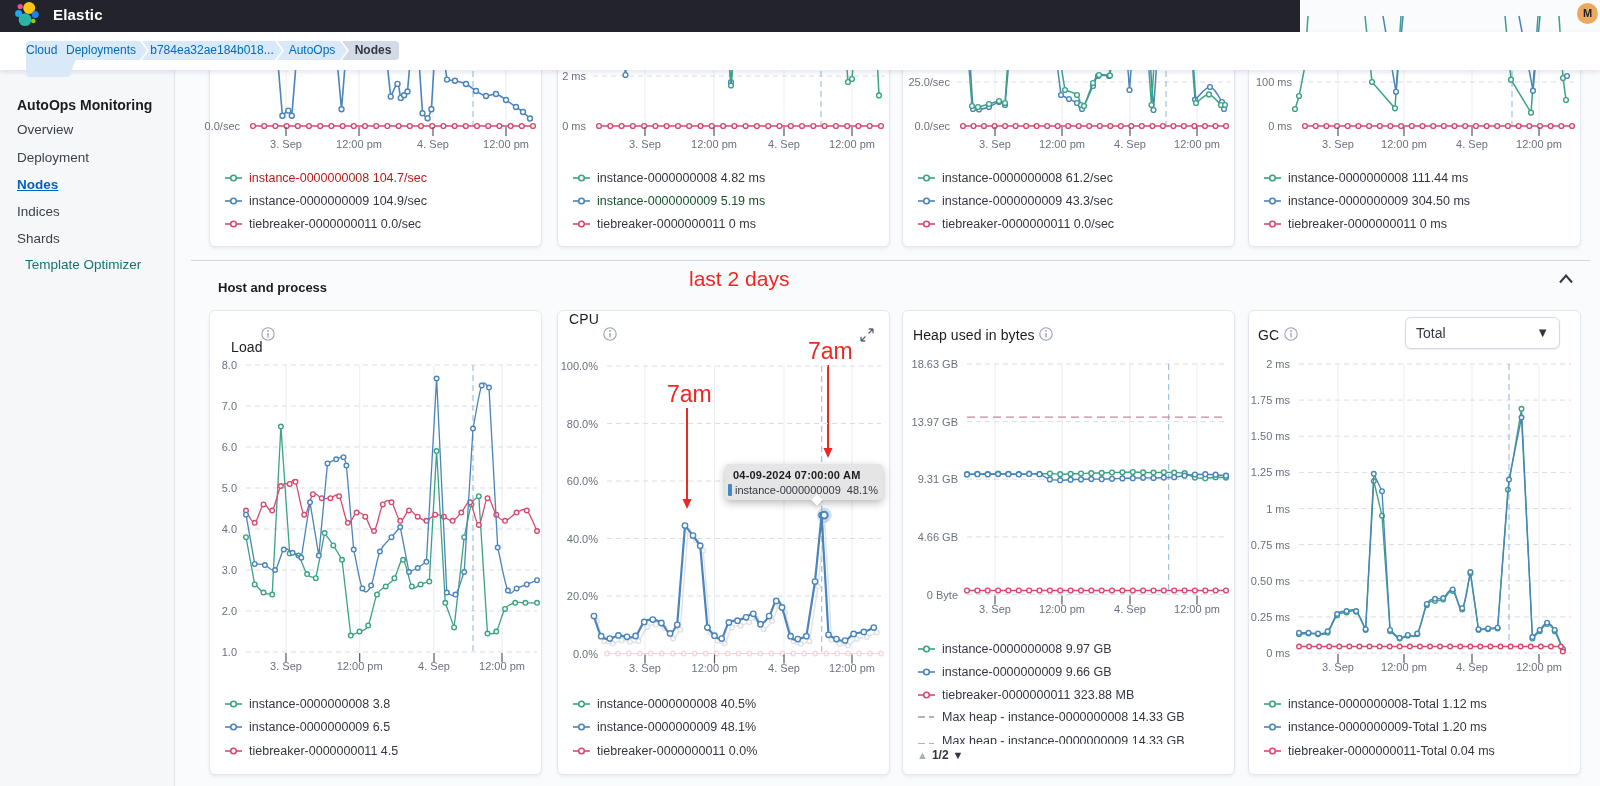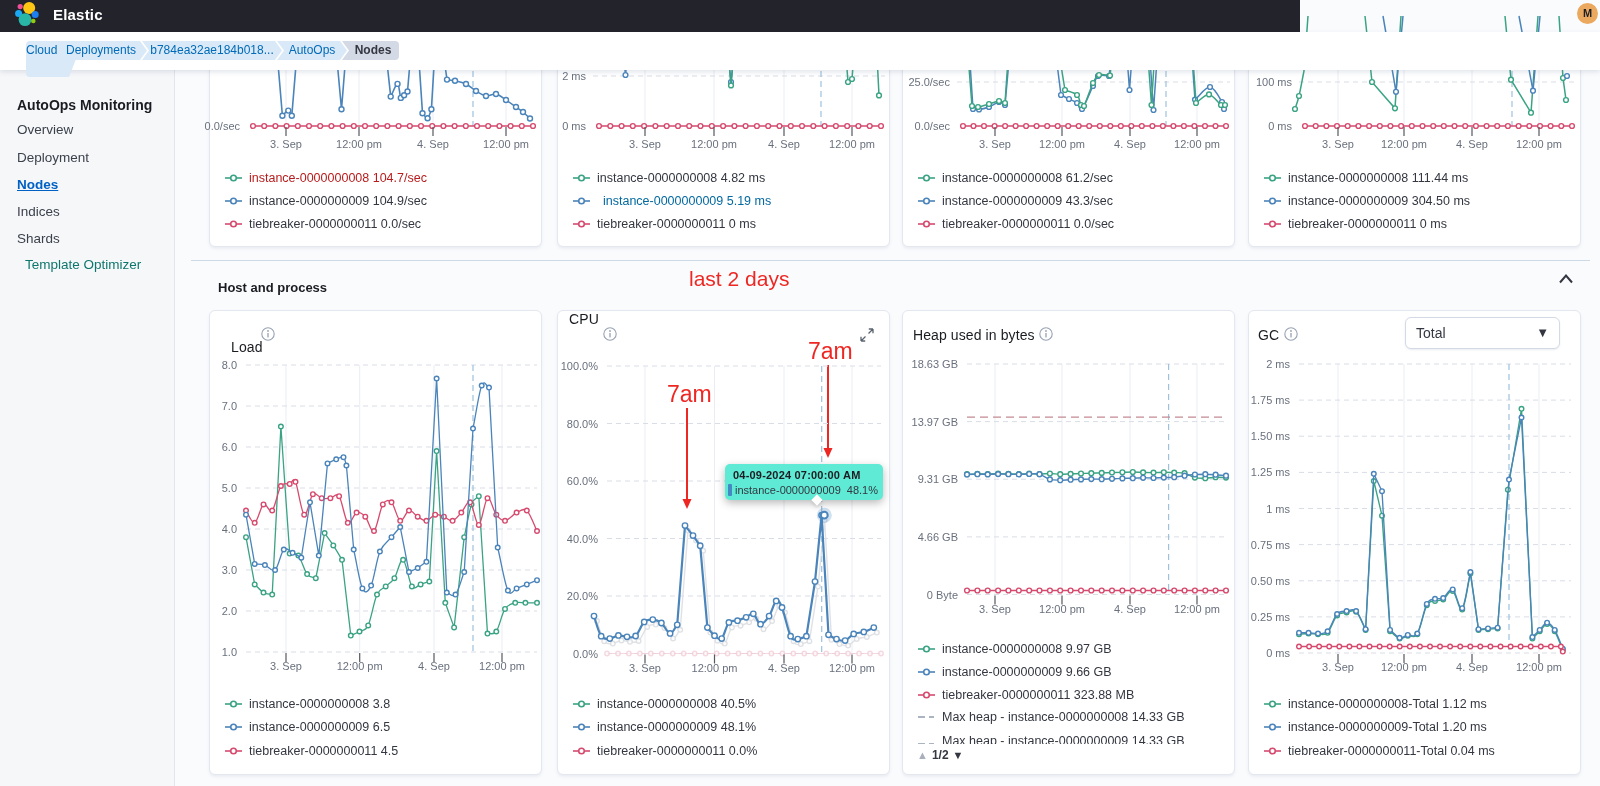--- a/index.html
+++ b/index.html
@@ -159,21 +159,21 @@
       <line x1="294" y1="86" x2="294" y2="95" stroke="#54585f" stroke-width="1.2"></line>
       <text x="294" y="107" text-anchor="middle" font-size="11" fill="#69707d">12:00 pm</text>
     </svg>
     <div style="position:absolute;left:15px;top:130.0px;display:flex;align-items:center;gap:7px;font-size:12.5px;color:#343741;white-space:nowrap;">
       <svg width="17" height="10" style="flex:0 0 auto">
         <line x1="0" y1="5" x2="17" y2="5" stroke="#3aa383" stroke-width="1.6"></line>
         <circle cx="8.5" cy="5" r="2.8" fill="#fff" stroke="#3aa383" stroke-width="1.6"></circle>
       </svg>
       <span>instance-0000000008 4.82 ms</span>
     </div>
-    <div style="position:absolute;left:15px;top:153.0px;display:flex;align-items:center;gap:13px;font-size:12.5px;color:#0369a1;white-space:nowrap;">
+    <div style="position:absolute;left:15px;top:153.0px;display:flex;align-items:center;gap:7px;font-size:12.5px;color:#14532d;white-space:nowrap;">
       <svg width="17" height="10" style="flex:0 0 auto">
         <line x1="0" y1="5" x2="17" y2="5" stroke="#4a84ba" stroke-width="1.6"></line>
         <circle cx="8.5" cy="5" r="2.8" fill="#fff" stroke="#4a84ba" stroke-width="1.6"></circle>
       </svg>
       <span>instance-0000000009 5.19 ms</span>
     </div>
     <div style="position:absolute;left:15px;top:176.0px;display:flex;align-items:center;gap:7px;font-size:12.5px;color:#343741;white-space:nowrap;">
       <svg width="17" height="10" style="flex:0 0 auto">
         <line x1="0" y1="5" x2="17" y2="5" stroke="#d64a6e" stroke-width="1.6"></line>
         <circle cx="8.5" cy="5" r="2.8" fill="#fff" stroke="#d64a6e" stroke-width="1.6"></circle>
@@ -1025,21 +1025,21 @@
       <span>instance-0000000009-Total 1.20 ms</span>
     </div>
     <div style="position:absolute;left:15px;top:432.5px;display:flex;align-items:center;gap:7px;font-size:12.5px;color:#343741;white-space:nowrap;">
       <svg width="17" height="10" style="flex:0 0 auto">
         <line x1="0" y1="5" x2="17" y2="5" stroke="#d64a6e" stroke-width="1.6"></line>
         <circle cx="8.5" cy="5" r="2.8" fill="#fff" stroke="#d64a6e" stroke-width="1.6"></circle>
       </svg>
       <span>tiebreaker-0000000011-Total 0.04 ms</span>
     </div>
   </div>
-<div style="position:absolute;left:725px;top:464px;width:158px;height:36px;background:#5eead4;border-radius:5px;box-shadow:0 3px 9px rgba(0,0,0,0.28);z-index:5;">
+<div style="position:absolute;left:725px;top:464px;width:158px;height:36px;background:#e5e5e5;border-radius:5px;box-shadow:0 3px 9px rgba(0,0,0,0.28);z-index:5;">
     <div style="position:absolute;left:8px;top:5px;font-size:11px;font-weight:bold;color:#1a1c21;white-space:nowrap;letter-spacing:0.2px;">04-09-2024 07:00:00 AM</div>
     <div style="position:absolute;left:3px;top:20px;width:4px;height:12px;background:#4488c4;border-radius:1px;"></div>
     <div style="position:absolute;left:10px;top:20px;font-size:11px;color:#343741;white-space:nowrap;">instance-0000000009</div>
     <div style="position:absolute;right:5px;top:20px;font-size:11px;color:#343741;">48.1%</div>
     <div style="position:absolute;left:88px;bottom:-4px;width:8px;height:8px;background:#fff;transform:rotate(45deg);box-shadow:2px 2px 4px rgba(0,0,0,0.12);"></div>
   </div>
 <div style="position:absolute;left:0;top:70px;width:175px;height:716px;background:#f6f7f9;border-right:1px solid #e2e5ec;">
     <div style="position:absolute;left:17px;top:27px;font-size:14px;font-weight:bold;color:#1a1c21;">AutoOps Monitoring</div>
     <div style="position:absolute;left:17px;top:52px;font-size:13.5px;color:#3c424c;">Overview</div>
     <div style="position:absolute;left:17px;top:80px;font-size:13.5px;color:#3c424c;">Deployment</div>

